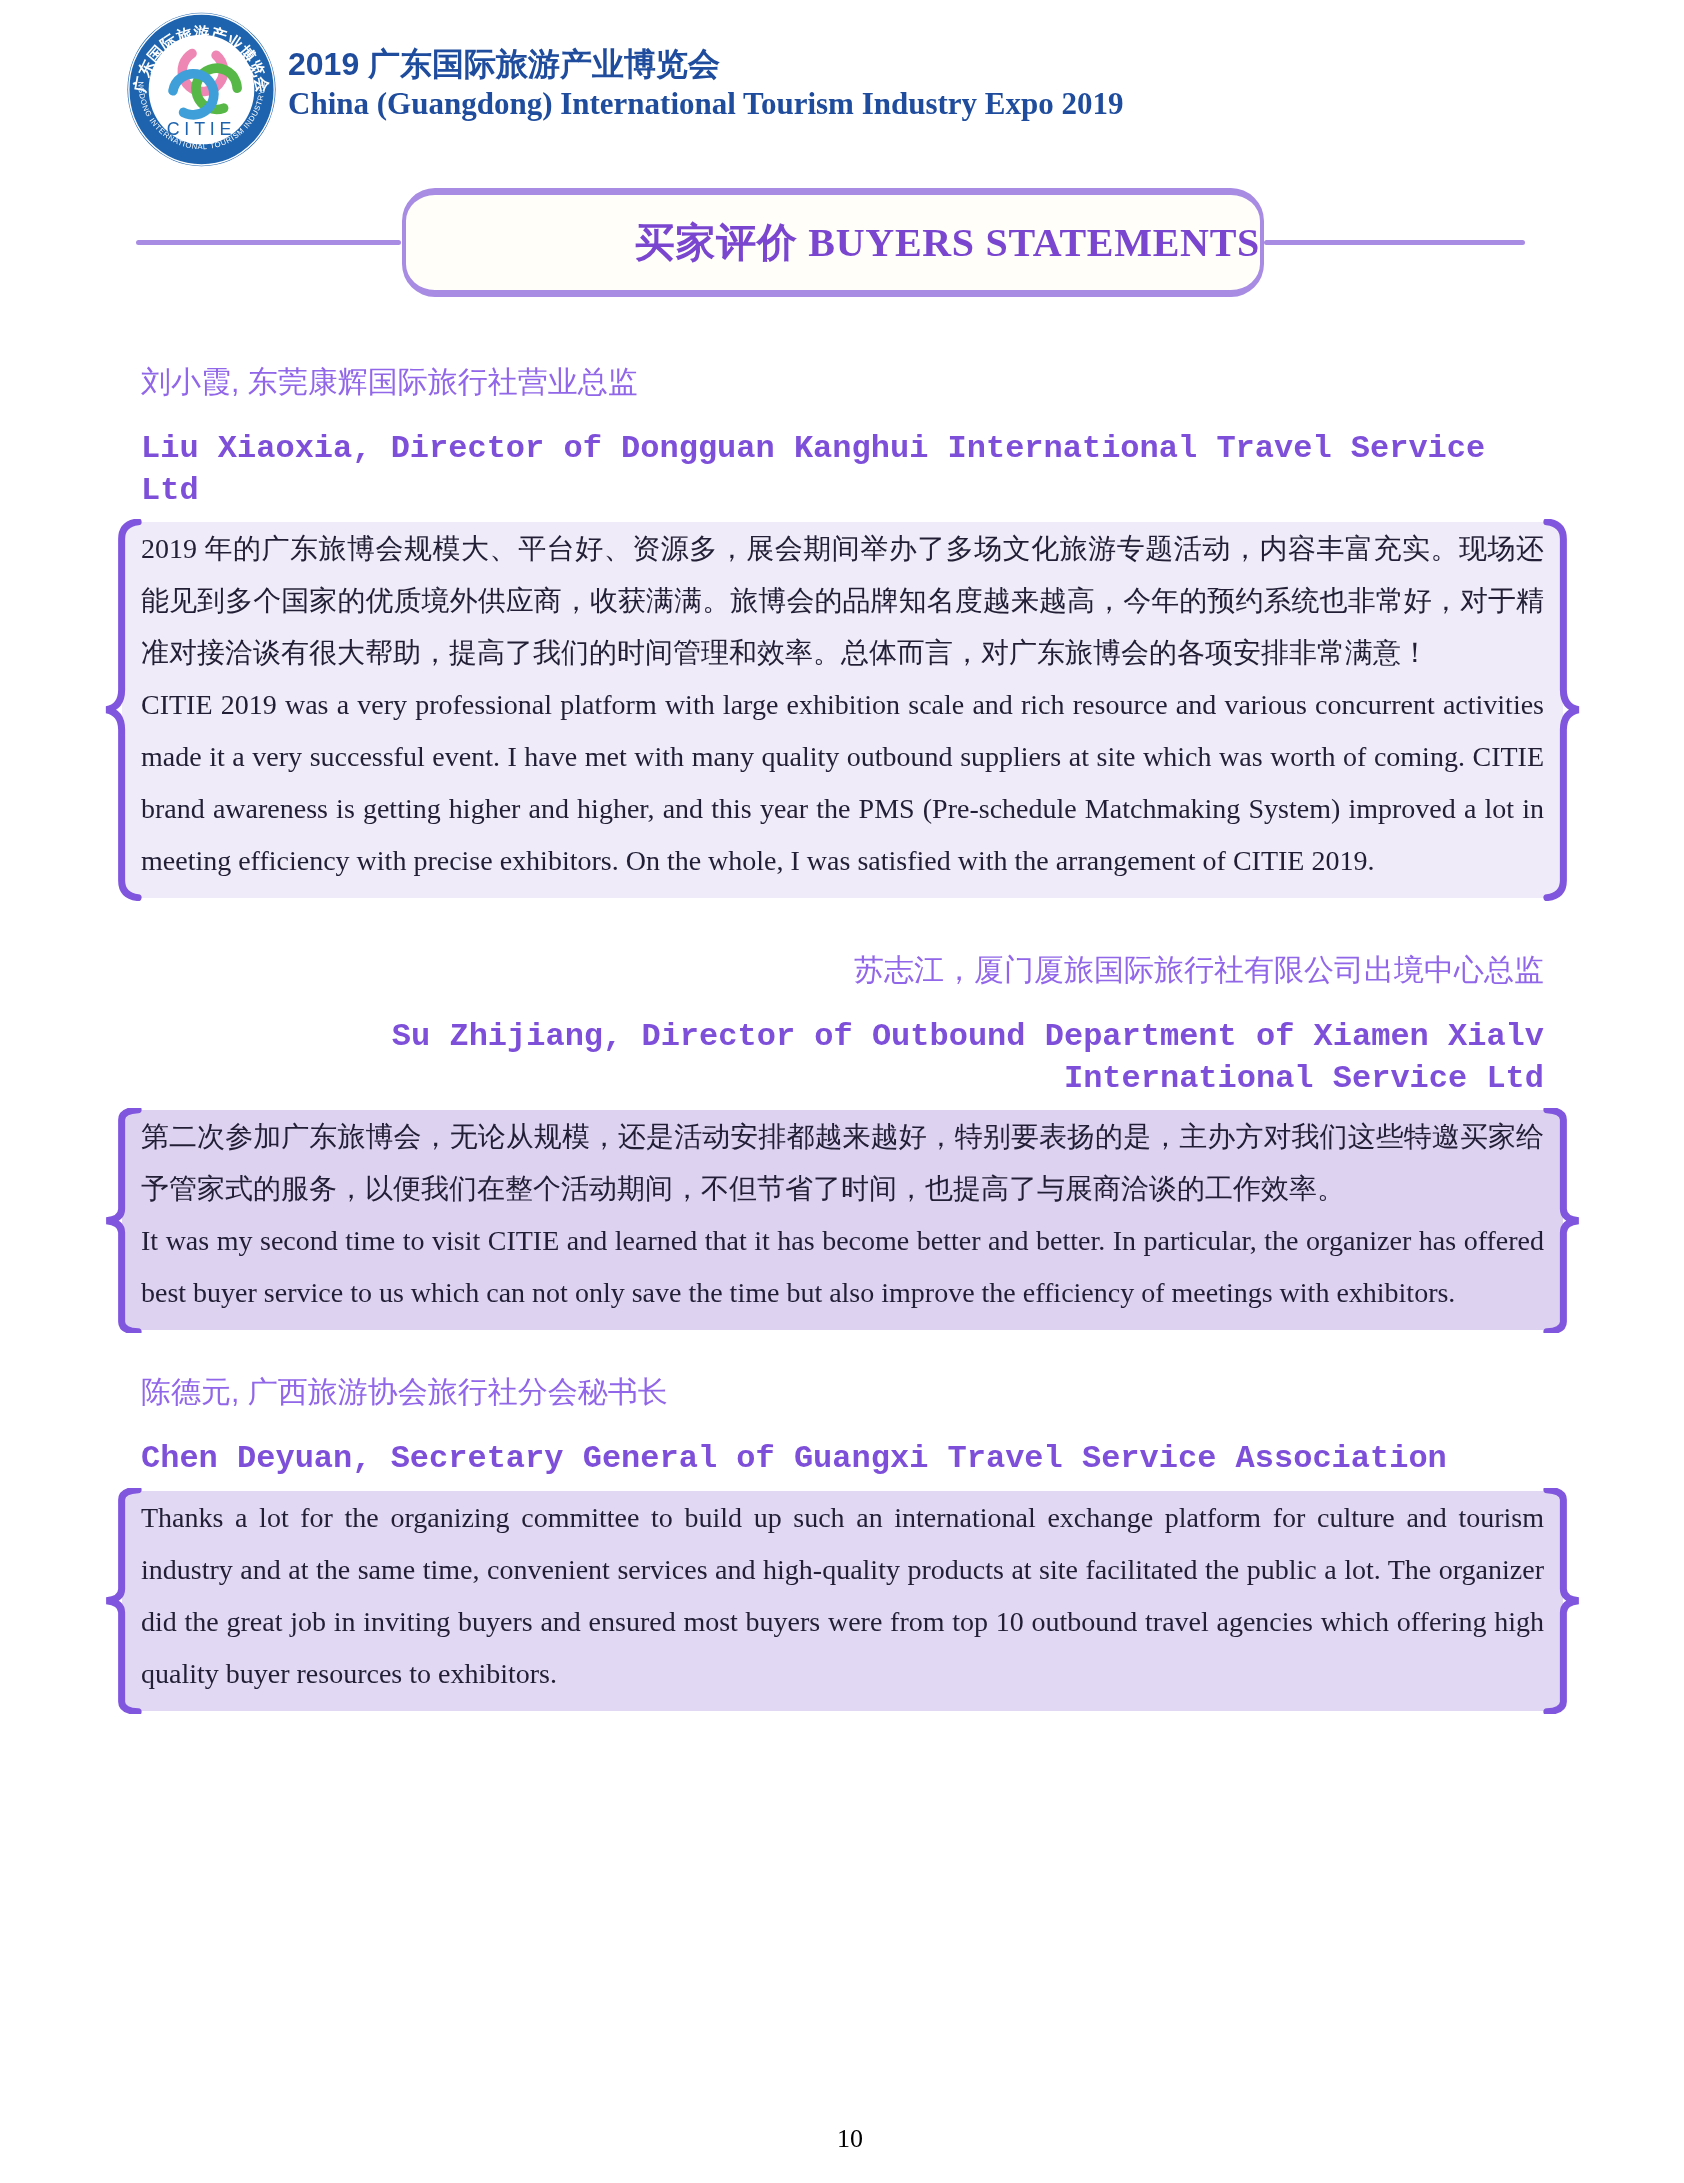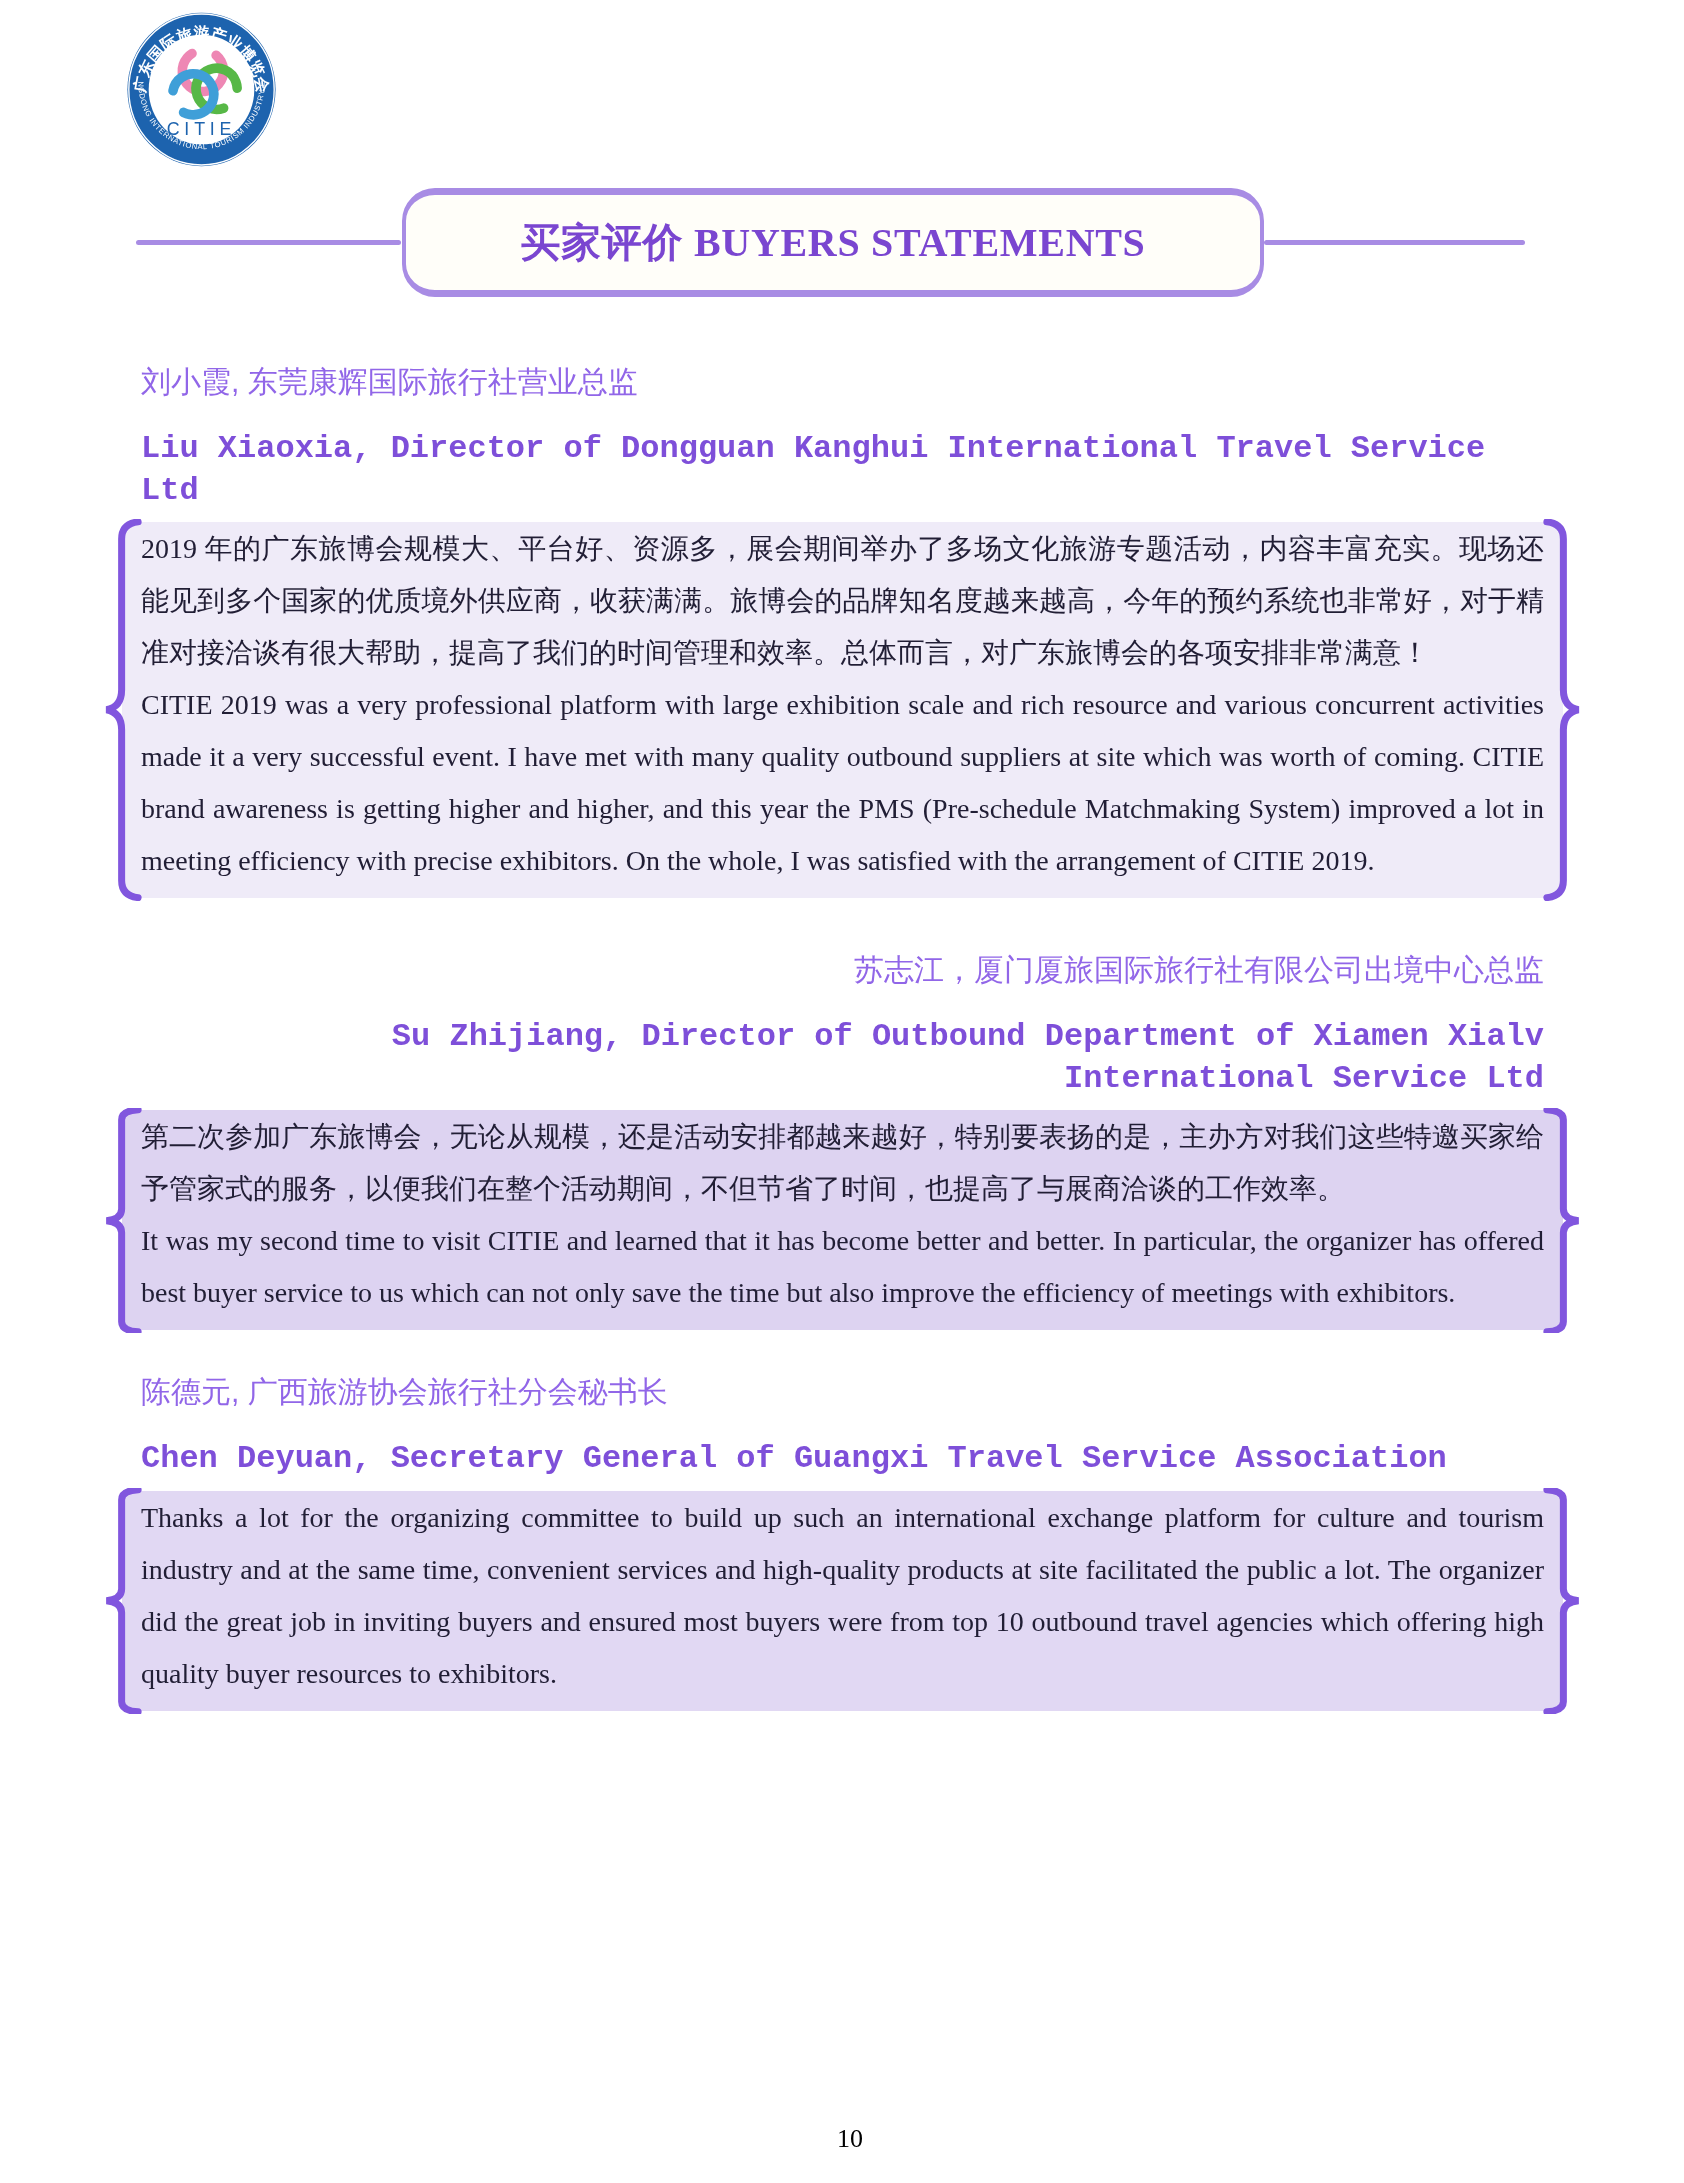--- a/index.html
+++ b/index.html
@@ -24,21 +24,21 @@
     font-family:"Liberation Serif","DejaVu Serif",serif;
     font-weight:bold;font-size:31px;line-height:1.3;
     color:var(--header-blue,#1f4c9c);
   }
   
   .banner{position:relative;height:122px;margin-top:20.6px;}
   .banner-box{
     position:absolute;left:402px;top:0;width:862px;height:109px;
     border-style:solid;border-color:var(--banner-border,#a88ce4);
     border-width:7.6px 4.1px;border-radius:33px;background:#fffef9;
-    display:flex;align-items:center;justify-content:center;
+    display:flex;align-items:center;justify-content:flex-end;
     box-sizing:border-box;
   }
   .banner-line{position:absolute;top:52px;height:5.5px;background:var(--banner-border,#a88ce4);border-radius:2.8px;}
   .banner-line.left{left:136px;width:265px;}
   .banner-line.right{left:1264px;width:261px;}
   .banner-title{
     font-family:"Liberation Serif","DejaVu Serif",serif;
     font-weight:bold;font-size:40px;letter-spacing:0.7px;
     color:var(--banner-purple,#7a46d0);
   }
@@ -102,20 +102,24 @@
       <text font-family="Liberation Sans, DejaVu Sans, sans-serif" font-size="11" letter-spacing="1" fill="#ffffff">
         <textPath href="#arcBot" startOffset="50%" text-anchor="middle">GUANGDONG INTERNATIONAL TOURISM INDUSTRY EXPO</textPath>
       </text>
       <g fill="none" stroke-linecap="round">
         <circle r="30" cx="112" cy="86" stroke="#ee87b4" stroke-width="14" stroke-dasharray="150 39" transform="rotate(-50 112 86)"></circle>
         <circle r="30" cx="132" cy="112" stroke="#57b847" stroke-width="14" stroke-dasharray="150 39" transform="rotate(70 132 112)"></circle>
         <circle r="30" cx="98" cy="120" stroke="#3f9fd8" stroke-width="14" stroke-dasharray="150 39" transform="rotate(190 98 120)"></circle>
       </g>
       <text x="110" y="180" text-anchor="middle" font-family="Liberation Sans, DejaVu Sans, sans-serif" font-size="26" letter-spacing="7" fill="#1d63ae">CITIE</text>
     </svg>
+    <div class="header-titles">
+      <div class="header-title-zh">2019 广东国际旅游产业博览会</div>
+      <div class="header-title-en">China (Guangdong) International Tourism Industry Expo 2019</div>
+    </div>
   </div>
 
   <div class="banner">
     <div class="banner-line left"></div>
     <div class="banner-line right"></div>
     <div class="banner-box">
       <span class="banner-title">买家评价 BUYERS STATEMENTS</span>
     </div>
   </div>
 

